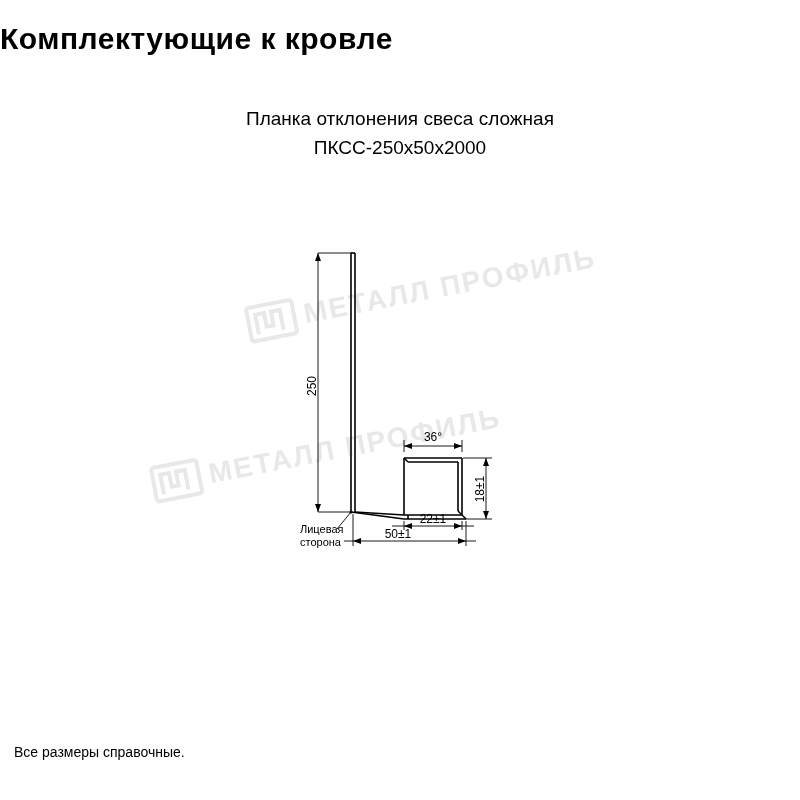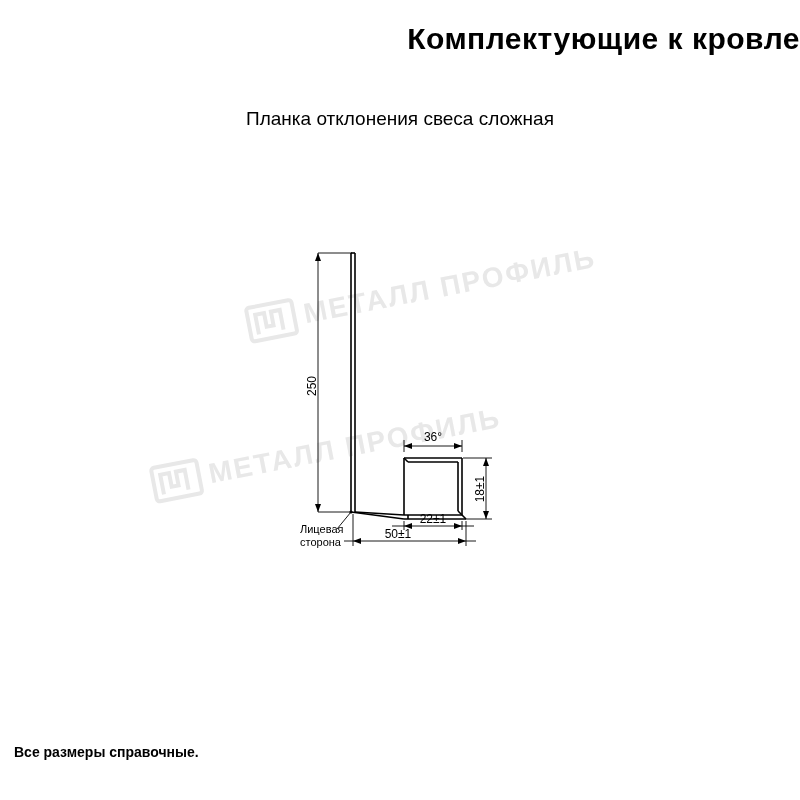--- a/index.html
+++ b/index.html
@@ -19,21 +19,21 @@
     position: absolute;
     left: 0; top: 0;
     width: 800px;
     height: 800px;
   }
   .title {
     position: absolute;
     left: 0;
     top: 22px;
     width: 800px;
-    text-align: right;
+    text-align: left;
     font-size: 30px;
     font-weight: bold;
     letter-spacing: 0.5px;
   }
   .subtitle {
     position: absolute;
     left: 0;
     top: 108px;
     width: 800px;
     text-align: center;
@@ -55,21 +55,21 @@
     height: 800px;
   }
   .footnotes {
     position: absolute;
     left: 14px;
     top: 742px;
     width: 760px;
     font-size: 14px;
     line-height: 20px;
   }
-  .footnote-line { display: block; font-weight: bold; }
+  .footnote-line { display: block; }
   svg { display: block; }
   .wm-text {
     font-family: "Liberation Sans", sans-serif;
     font-weight: bold;
     font-size: 28px;
     fill: #e8e8e8;
     letter-spacing: 2px;
   }
   .dim-text {
     font-family: "Liberation Sans", sans-serif;
@@ -82,20 +82,21 @@
     fill: #000;
   }
 </style>
 </head>
 <body>
 
 <div class="page">
 
   <div class="title">Комплектующие к кровле</div>
   <div class="subtitle">Планка отклонения свеса сложная</div>
+  <div class="code">ПКСС-250х50х2000</div>
 
   <svg class="drawing" viewBox="0 0 800 800" width="800" height="800">
 
     <g transform="translate(250,330) rotate(-11)">
       <g>
         <rect x="0" y="-22" width="46" height="34" rx="3" fill="none" stroke="#e8e8e8" stroke-width="4"></rect>
         <path d="M8,6 L8,-14 L17,-14 L17,0 L24,0 L24,-14 L33,-14 L33,6" fill="none" stroke="#e8e8e8" stroke-width="4"></path>
       </g>
       <text class="wm-text" x="56" y="4">МЕТАЛЛ ПРОФИЛЬ</text>
     </g>

